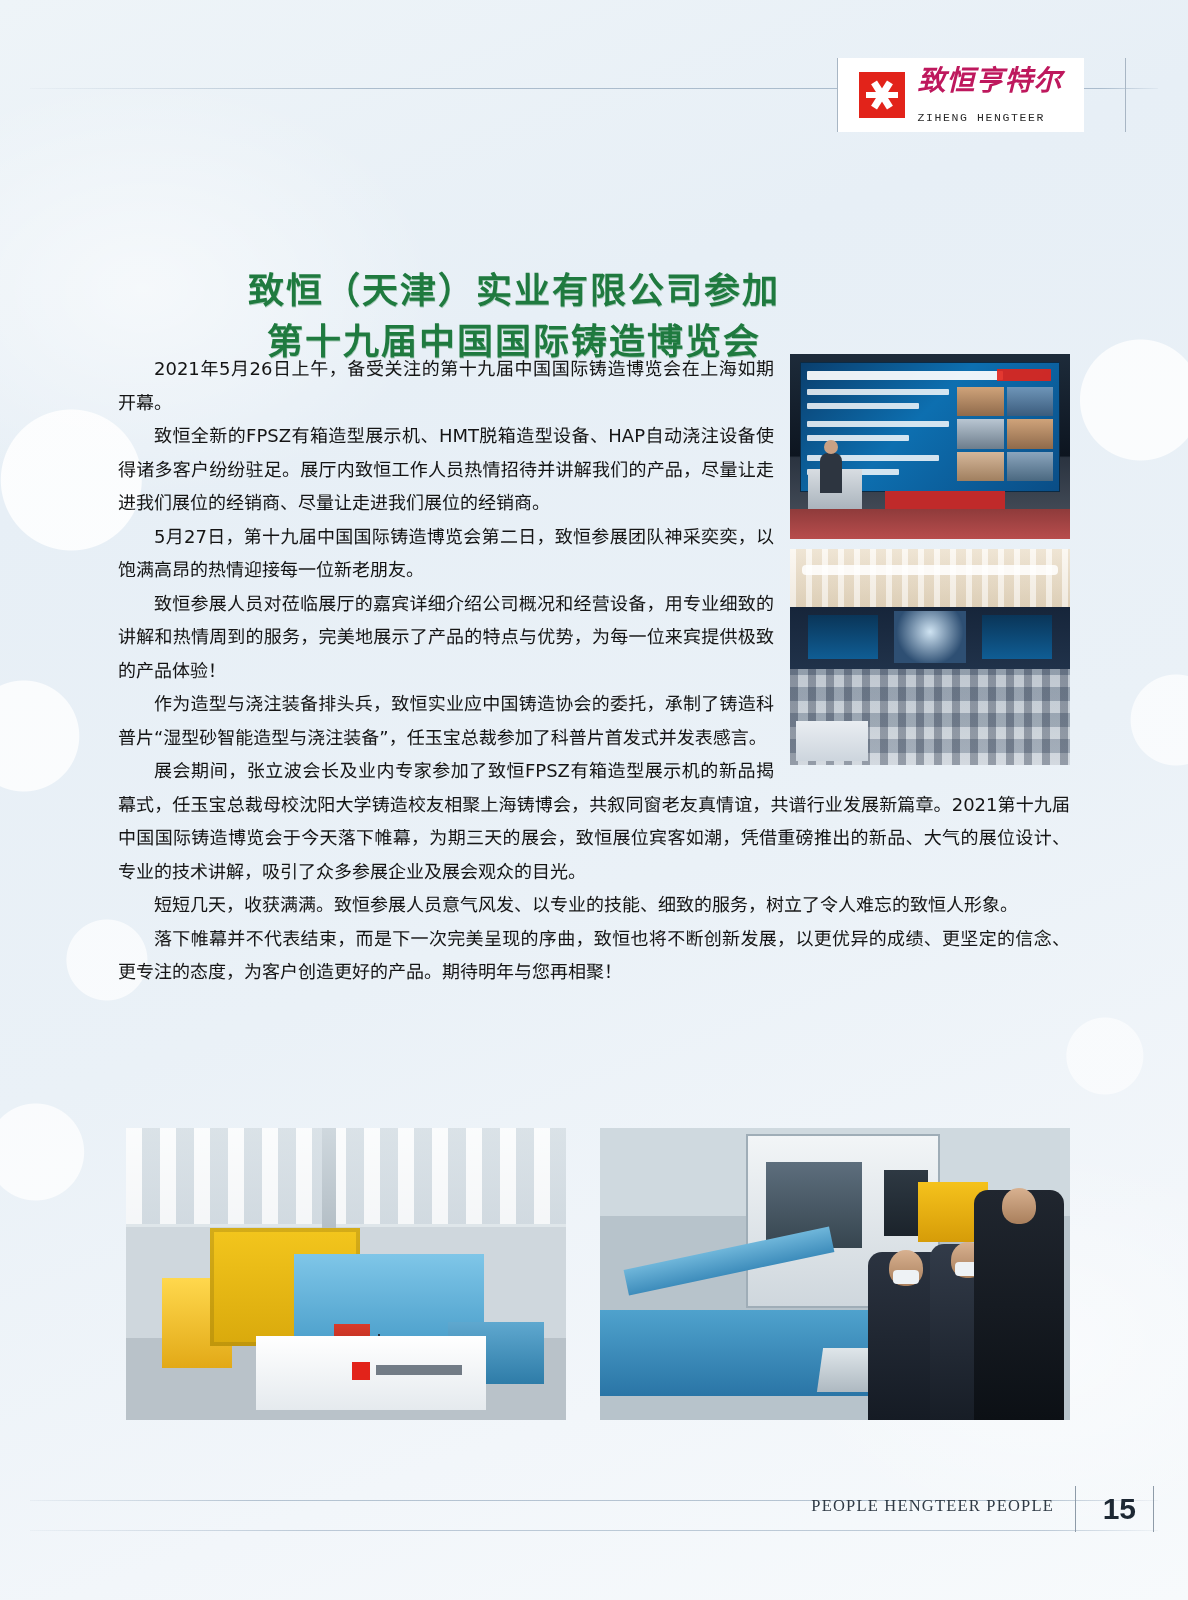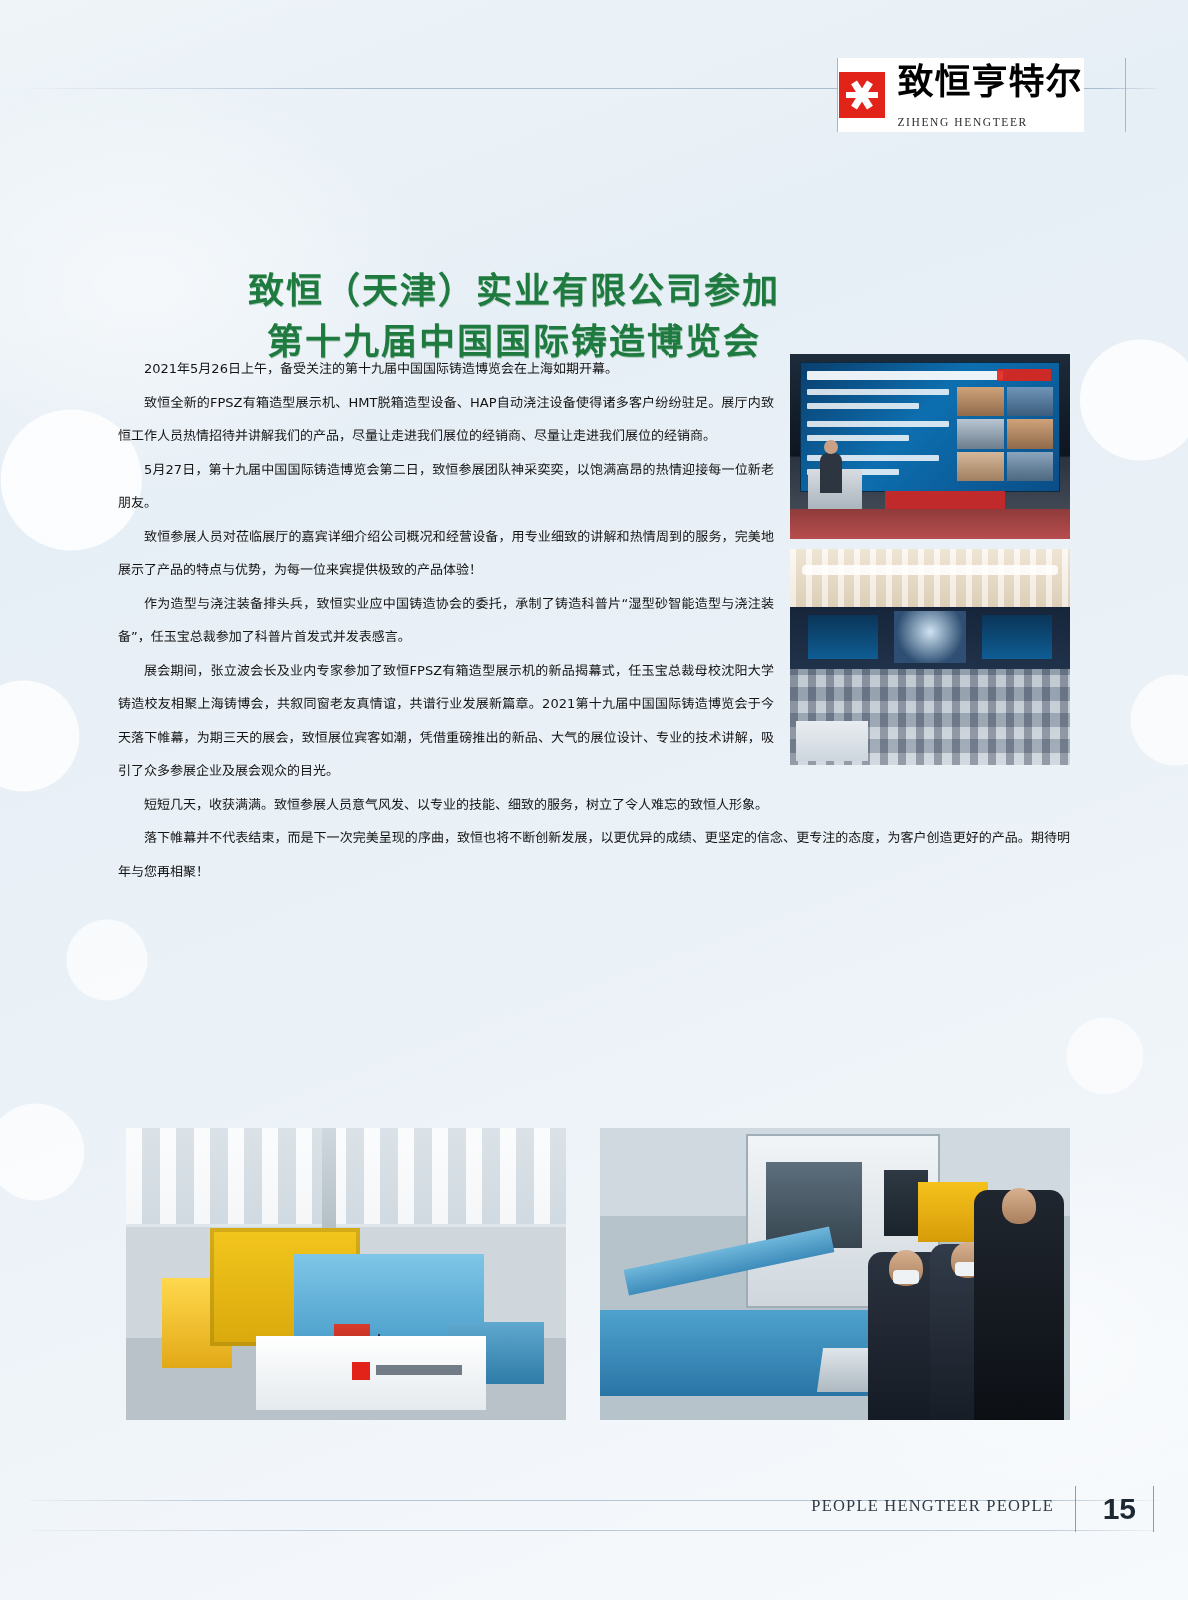--- a/index.html
+++ b/index.html
@@ -94,33 +94,34 @@
   .logo-mark::after  { transform: translate(-50%,-50%) rotate(-32deg); }
   .logo-mark .bar-h {
     position: absolute;
     left: 50%; top: 50%;
     width: 32px; height: 6px;
     background: #ffffff;
     transform: translate(-50%,-50%);
   }
   .logo-text-wrap { display: flex; flex-direction: column; justify-content: center; }
   .logo-cn {
-    font-size: 36px;
+    font-size: 28px;
     font-weight: bold;
     letter-spacing: 1px;
-    color: #000000;
+    color: #be185d;
     line-height: 1.1;
     font-family: "DejaVu Sans", "Liberation Sans", sans-serif;
+    font-style: italic;
   }
   .logo-en {
     font-size: 11.5px;
     letter-spacing: 1.6px;
     color: #2b2b2b;
     margin-top: 14px;
-    font-family: Liberation Serif, serif;
+    font-family: Liberation Mono, monospace;
   }
 
   
   .title {
     position: absolute;
     top: 228px;
     left: 0;
     width: 1028px;
     text-align: center;
     color: #1f7a3f;
@@ -134,21 +135,21 @@
   }
   .title .line2 { display: block; }
 
   
   .article {
     position: absolute;
     top: 352px;
     left: 118px;
     width: 952px;
     font-family: "DejaVu Sans", "Liberation Sans", sans-serif;
-    font-size: 13px;
+    font-size: 18px;
     line-height: 33.5px;
     color: #141414;
     text-align: justify;
   }
   .article p {
     margin: 0;
     text-indent: 2em;
   }
   .float-col {
     float: right;

